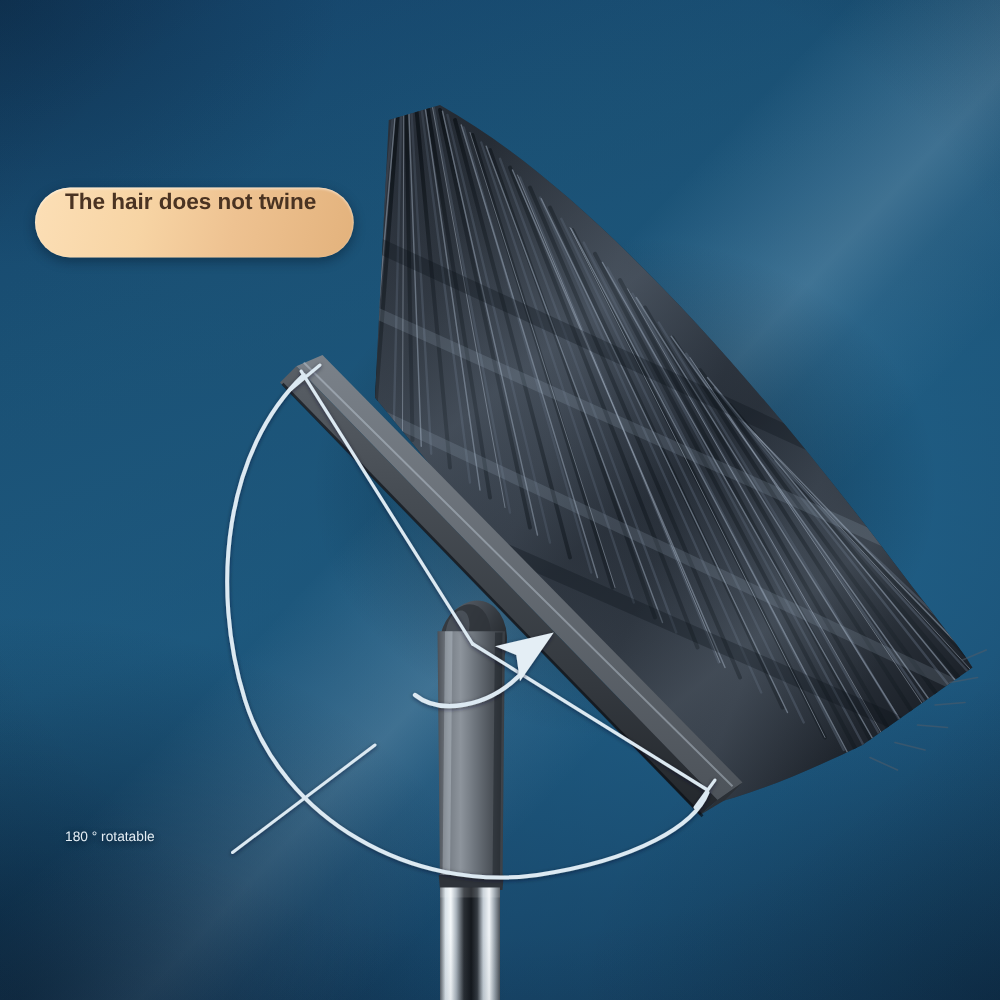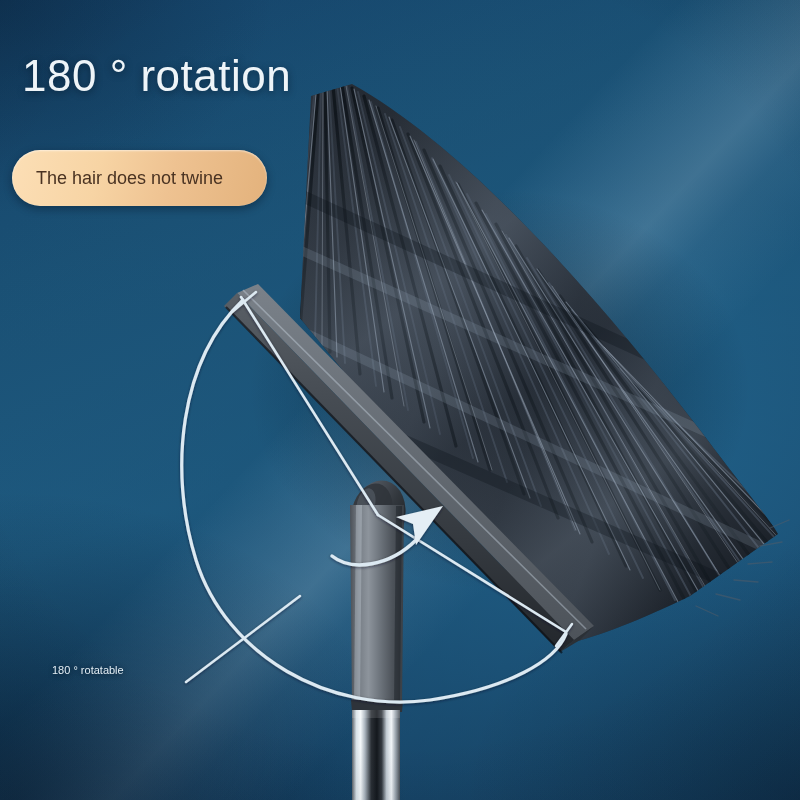--- a/index.html
+++ b/index.html
@@ -42,26 +42,27 @@
   #overlay svg{display:block;width:800px;height:800px;}
 
   
   #heading{
     position:absolute;left:22px;top:50px;
     font-size:44px;line-height:52px;color:#eef4f8;
     letter-spacing:0.5px;white-space:nowrap;
     text-shadow:0 2px 7px rgba(4,20,36,0.55);
   }
   #badge{
-    position:absolute;left:12px;top:150px;width:255px;height:56px;
+    position:absolute;left:28px;top:150px;width:255px;height:56px;
     border-radius:28px;
     background:linear-gradient(104deg,#fcdfb6 0%,#f7d4a4 34%,#eec291 62%,#e3b27c 100%);
     box-shadow:0 3px 9px rgba(3,16,30,0.40), inset 0 1px 2px rgba(255,255,255,0.55);
-    display:flex;align-items:center;
+    display:flex;align-items:flex-start;
     overflow:hidden;
+    font-weight:bold;
   }
   #badge-text{
     font-size:18px;line-height:23px;color:#4a3322;
     padding:0 14px 0 24px;
   }
   #caption{
     position:absolute;left:52px;top:664px;
     font-size:11px;color:#e3edf4;white-space:nowrap;
     text-shadow:0 1px 5px rgba(4,20,36,0.75);
   }
@@ -318,21 +319,20 @@
         <path d="M 186,682 L 300,596" stroke-width="2.4"></path>
       </g>
 
       <g filter="url(#lineGlow)">
         <path d="M 332,556 C 352,572 390,566 416,540" fill="none" stroke="#dce9f2" stroke-width="3.4" stroke-linecap="round"></path>
         <path d="M 443,506 L 416,545 L 413,524 L 396,517 Z" fill="#e4eef5"></path>
       </g>
     </svg>
   </div>
 
-  <div id="heading">180 ° rotation</div>
 
   <div id="badge">
     <span id="badge-text">The hair does not twine</span>
   </div>
 
   <div id="caption">180 ° rotatable</div>
 
 </div>
 
 </body></html>

